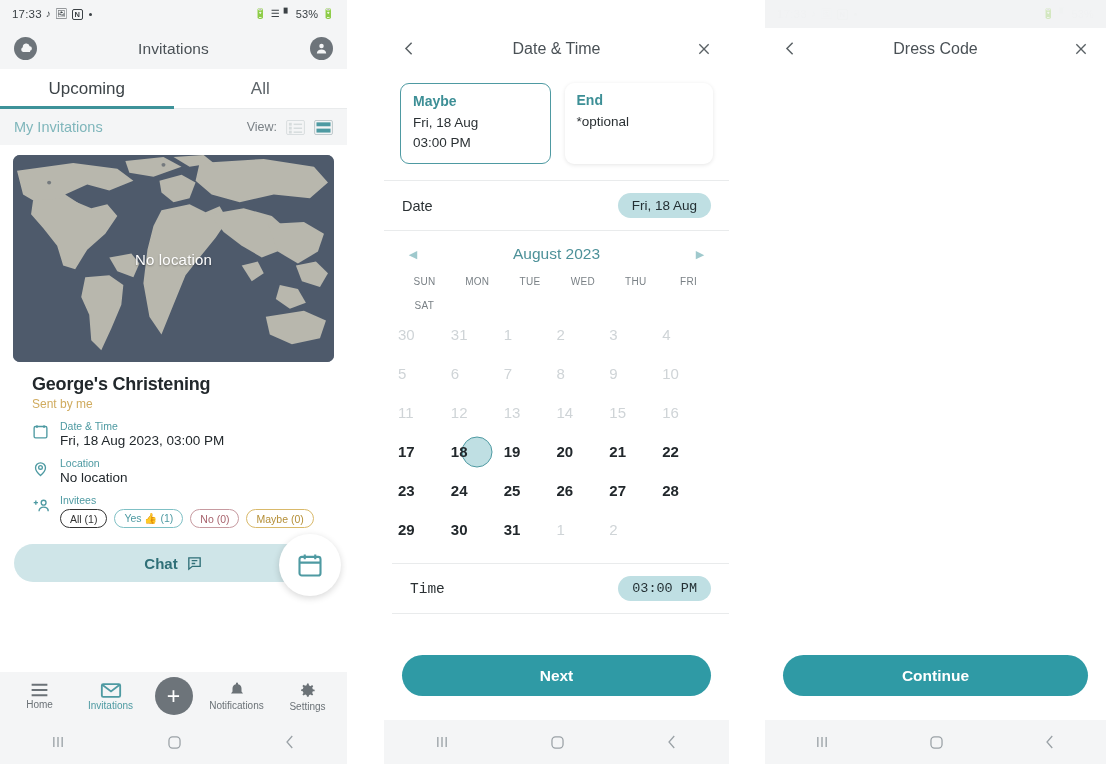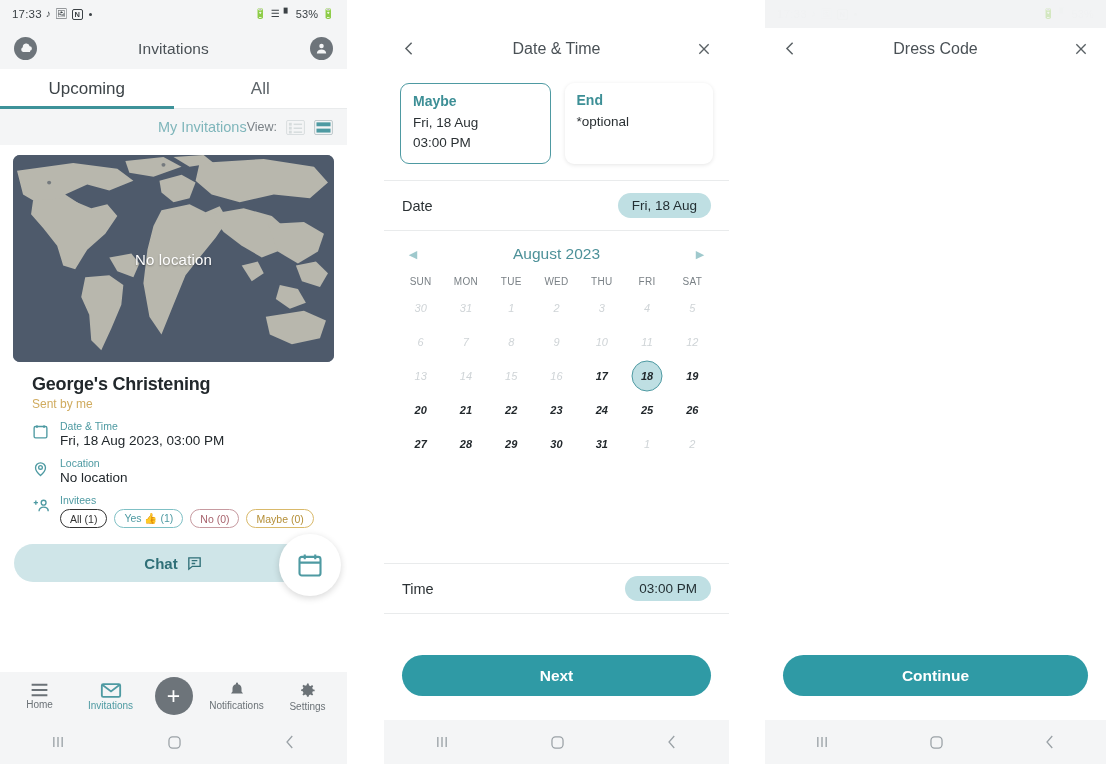--- a/index.html
+++ b/index.html
@@ -86,21 +86,21 @@
   }
   .tab.active { color: #3d4448; }
   .tab.active::after {
     content:""; position:absolute; left:0; right:0; bottom:-1px;
     height: 3px; background: #3d9299;
   }
 
   
   .strip {
     height: 36px; background: #f4f5f6;
-    display:flex; align-items:center; justify-content:flex-end;
+    display:flex; align-items:center; justify-content:space-between;
     padding: 0 14px;
   }
   .strip-title { font-size: 14.5px; color:#7fb6bb; }
   .strip-right { display:flex; align-items:center; gap:9px; }
   .strip-view-label { font-size: 12.5px; color:#7a8186; }
   .view-ico { width:19px; height:15px; display:block; }
 
   
   .map-wrap { padding: 10px 13px 0; }
   .map {
@@ -206,28 +206,28 @@
   .pill {
     background:#bfdfe3; color:#243034; border-radius:16px;
     padding: 5px 14px; font-size:13.5px; font-weight:400;
   }
 
   
   .cal { padding: 6px 14px 10px; }
   .cal-head { display:flex; align-items:center; justify-content:space-between; padding: 8px 6px 4px;}
   .cal-month { font-size:15.5px; color:#4d9199; flex:1; text-align:center;}
   .cal-arrow { color:#9fc9cd; font-size:11px; width:18px; text-align:center;}
-  .cal-grid { display:grid; grid-template-columns: repeat(7,1fr); }
+  .cal-grid { display:grid; grid-template-columns: repeat(6,1fr); }
   .cal-dow {
     text-align:center; font-size:10px; color:#7a8186;
     padding: 9px 0 4px; letter-spacing:.3px;
   }
   .cal-day {
-    text-align:center; font-size:11px; color:#22282c; font-weight:700;
-    padding: 11px 0; position:relative;font-style:italic;
+    font-size:15px; color:#22282c; font-weight:700;
+    padding: 11px 0; position:relative;
   }
   .cal-day.mute { color:#cfd4d7; font-weight:400; }
   .cal-day .sel-ring {
     position:absolute; left:50%; top:50%; transform:translate(-50%,-50%);
     width: 31px; height:31px; border-radius:50%;
     background:#bfdfe3; border:1.6px solid #4e9aa2; z-index:0;
   }
   .cal-day .dnum { position:relative; z-index:1; }
 
   
@@ -549,21 +549,21 @@
           <div class="cal-day"><span class="dnum">27</span></div>
           <div class="cal-day"><span class="dnum">28</span></div>
           <div class="cal-day"><span class="dnum">29</span></div>
           <div class="cal-day"><span class="dnum">30</span></div>
           <div class="cal-day"><span class="dnum">31</span></div>
           <div class="cal-day mute"><span class="dnum">1</span></div>
           <div class="cal-day mute"><span class="dnum">2</span></div>
         </div>
     </div>
 
-    <div class="kv-row" style="position:absolute;left:0;right:0;bottom:150px;border-top:1px solid #e9ebec;border-bottom:1px solid #e9ebec;">
+    <div class="kv-row" style="position:absolute;left:8px;right:0;bottom:150px;border-top:1px solid #e9ebec;border-bottom:1px solid #e9ebec;font-family:Liberation Mono, monospace;">
       <div class="kv-lbl">Time</div>
       <div class="pill">03:00 PM</div>
     </div>
 
     <div class="primary-wrap">
       <div class="primary-btn">Next</div>
     </div>
 
     <div class="sysbar">
       <svg width="20" height="18" viewBox="0 0 24 20" stroke="currentColor" stroke-width="1.6">

